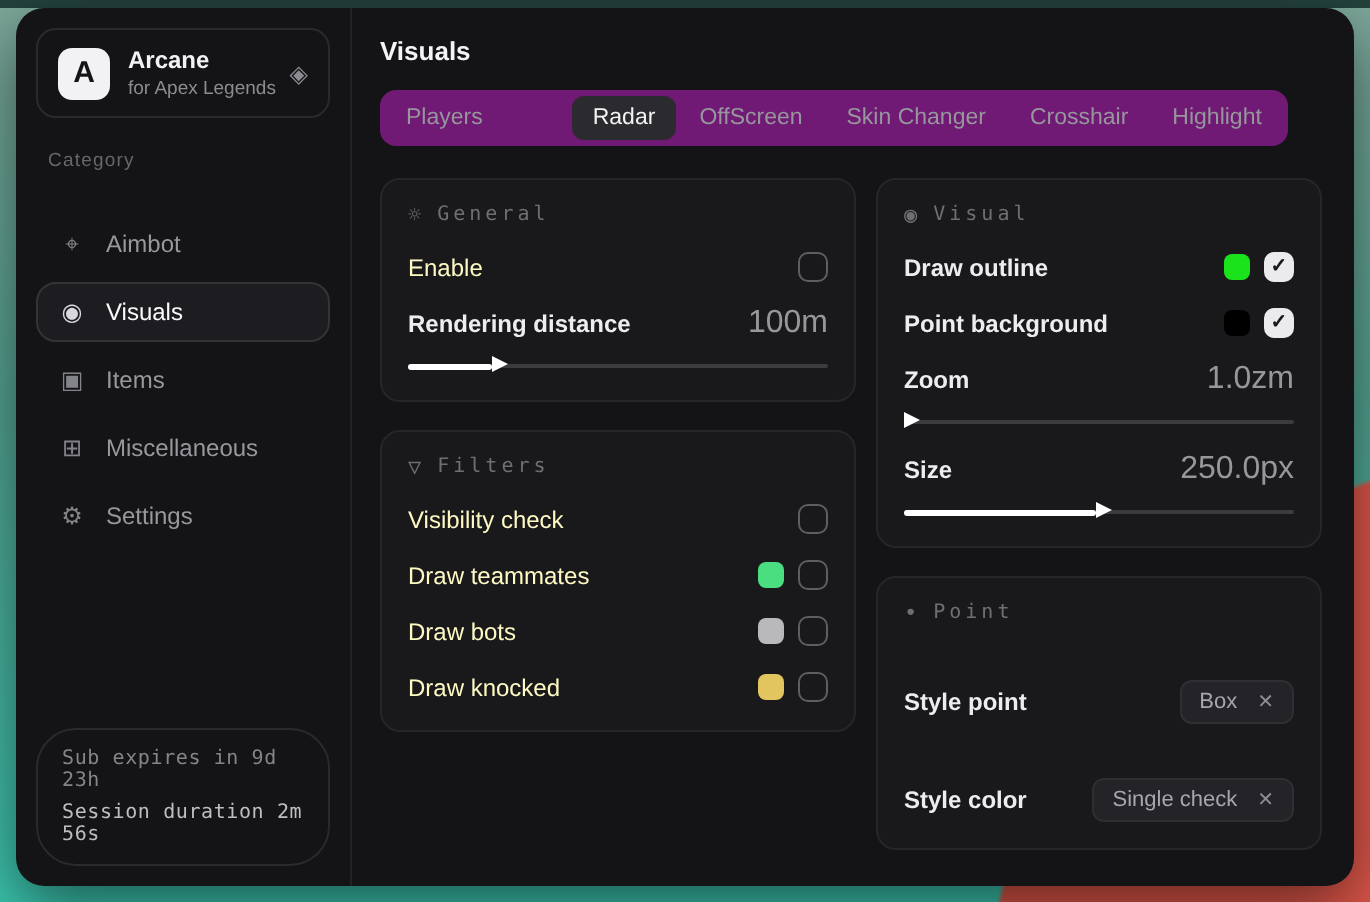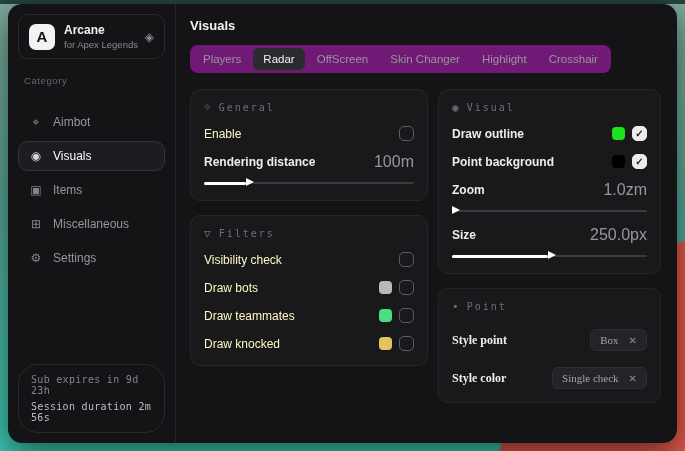--- a/index.html
+++ b/index.html
@@ -42,21 +42,21 @@
     padding:9px 12px; font-family:"DejaVu Sans Mono", monospace; }
   .foot-line1 { font-size:10px; color:#84848b; letter-spacing:.3px; }
   .foot-line2 { font-size:10px; color:#bdbdc3; margin-top:5px; letter-spacing:.3px; }
   
   .main { flex:1; padding:14px 16px 0 14px; overflow:hidden; }
   .page-title { font-size:13px; font-weight:bold; color:#f4f4f6; }
   .tabbar { margin-top:12px; display:inline-flex; background:#701a75;
     border-radius:8px; padding:3px; gap:2px; }
   .tab { padding:5px 10px; border-radius:6px; font-size:11.5px; color:#96969c;
     cursor:pointer; white-space:nowrap; }
-  .tab[data-active="true"] { background:#2b2b2f; color:#f2f2f4; }
+  .tab[data-active="true"] { background:#2b2b2f; color:#f2f2f4;margin-left:33px; }
   .content { display:flex; gap:10px; margin-top:16px; align-items:flex-start; }
   .col-left { width:238px; flex:0 0 238px; }
   .col-right { flex:1; }
   .card { background:#19191c; border:1px solid #26262a; border-radius:10px;
     padding:11px 13px 13px; margin-bottom:14px; }
   .card-head { display:flex; align-items:center; gap:8px;
     font-family:"DejaVu Sans Mono", monospace; font-size:10px;
     letter-spacing:2px; color:#6e6e75; }
   .card-head .cico { font-size:11px; letter-spacing:0; color:#6e6e75; }
   .row { display:flex; align-items:center; margin-top:11px; min-height:17px; }
@@ -75,21 +75,21 @@
   .slider { margin-top:8px; height:8px; display:flex; align-items:center; cursor:pointer; }
   .slider .track { position:relative; width:100%; height:2px; background:#3a3a3f; border-radius:2px; }
   .slider .sfill { position:absolute; left:0; top:-0.5px; height:3px; background:#ffffff; border-radius:2px; }
   .slider .thumb { position:absolute; top:-4px; width:0; height:0;
     border-top:4.5px solid rgba(0,0,0,0); border-bottom:4.5px solid rgba(0,0,0,0);
     border-left:8px solid #ffffff; }
   .tagpill { display:inline-flex; align-items:center; gap:10px; background:#242428;
     border:1px solid #2e2e33; border-radius:6px; padding:4px 9px;
     font-size:11px; color:#a6a6ac; cursor:pointer; }
   .tagpill .x { color:#8d8d93; font-size:10px; }
-  .pt-rows .row { margin-top:16px;font-family:Liberation Serif, serif; }
+  .pt-rows .row { margin-top:27px; }
 </style>
 </head>
 <body>
 
 <div class="window">
 
   <div class="sidebar">
     <div class="side-head">
       <div class="logo">A</div>
       <div class="names">
@@ -133,22 +133,22 @@
   </div>
 
   <div class="main">
     <div class="page-title">Visuals</div>
 
     <div class="tabbar">
       <div class="tab" data-active="false">Players</div>
       <div class="tab" data-active="true">Radar</div>
       <div class="tab" data-active="false">OffScreen</div>
       <div class="tab" data-active="false">Skin Changer</div>
+      <div class="tab" data-active="false">Crosshair</div>
       <div class="tab" data-active="false">Highlight</div>
-      <div class="tab" data-active="false">Crosshair</div>
     </div>
 
     <div class="content">
 
       <div class="col-left">
 
         <div class="card">
           <div class="card-head">
             <span class="cico">☼</span>
             <span>General</span>
@@ -179,34 +179,34 @@
             <span>Filters</span>
           </div>
           <div class="row">
             <span class="lbl-muted">Visibility check</span>
             <span class="fill"></span>
             <span class="checkbox" data-checked="false">
               
             </span>
           </div>
           <div class="row">
-            <span class="lbl-muted">Draw bots</span>
-            <span class="fill"></span>
-            <span class="ctrl">
-              <span class="swatch" style="background: rgb(185, 185, 188);"></span>
+            <span class="lbl-muted">Draw teammates</span>
+            <span class="fill"></span>
+            <span class="ctrl">
+              <span class="swatch" style="background: rgb(74, 222, 128);"></span>
               <span class="checkbox" data-checked="false">
                 
               </span>
             </span>
           </div>
           <div class="row">
-            <span class="lbl-muted">Draw teammates</span>
-            <span class="fill"></span>
-            <span class="ctrl">
-              <span class="swatch" style="background: rgb(74, 222, 128);"></span>
+            <span class="lbl-muted">Draw bots</span>
+            <span class="fill"></span>
+            <span class="ctrl">
+              <span class="swatch" style="background: rgb(185, 185, 188);"></span>
               <span class="checkbox" data-checked="false">
                 
               </span>
             </span>
           </div>
           <div class="row">
             <span class="lbl-muted">Draw knocked</span>
             <span class="fill"></span>
             <span class="ctrl">
               <span class="swatch" style="background: rgb(227, 197, 95);"></span>

